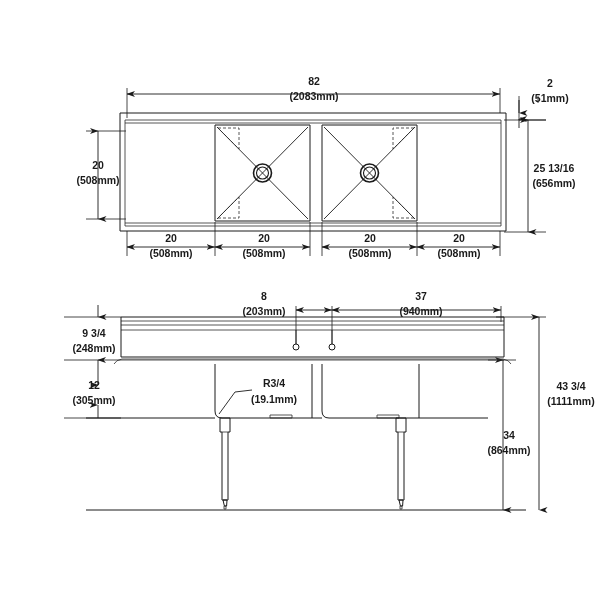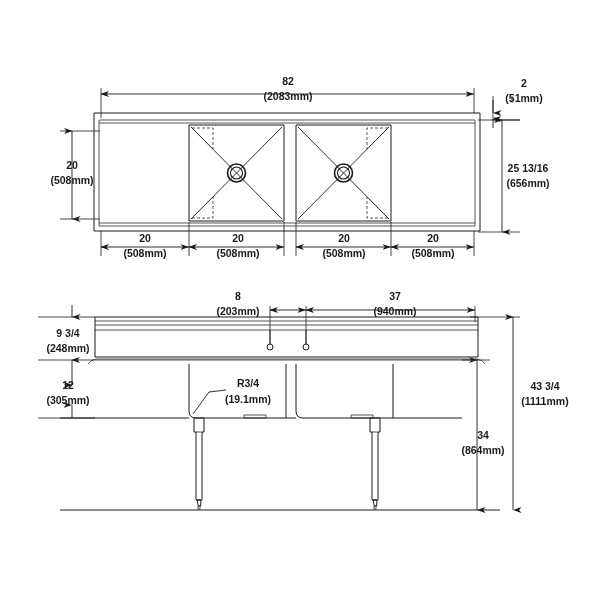--- a/index.html
+++ b/index.html
@@ -11,20 +11,21 @@
     width: 600px;
     height: 600px;
     font-family: "Liberation Sans", sans-serif;
     overflow: hidden;
   }
   #drawing-root {
     position: relative;
     width: 492px;
     height: 600px;
     background: #ffffff;
+    margin-left: 26px;
   }
   svg#blueprint {
     display: block;
     width: 600px;
     height: 600px;
   }
   .dim-text {
     font-family: "Liberation Sans", sans-serif;
     font-size: 10.5px;
     font-weight: bold;

